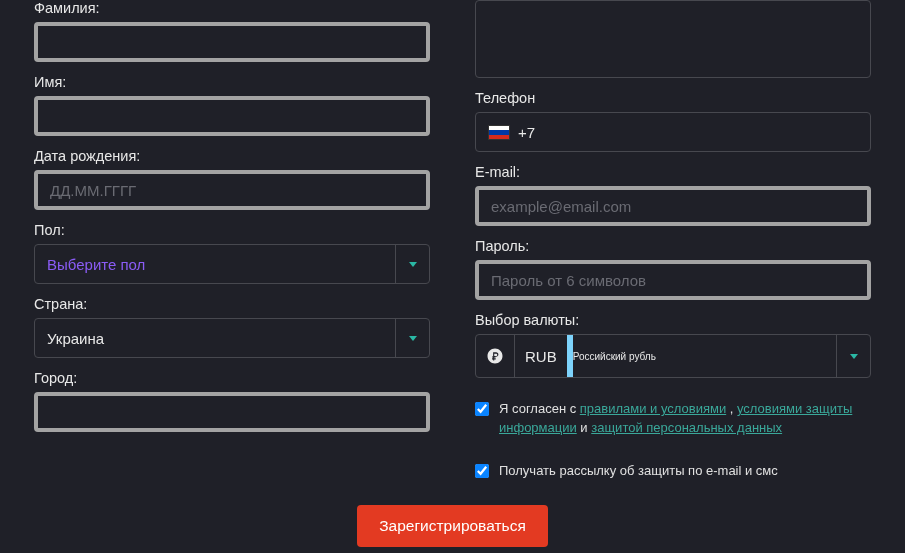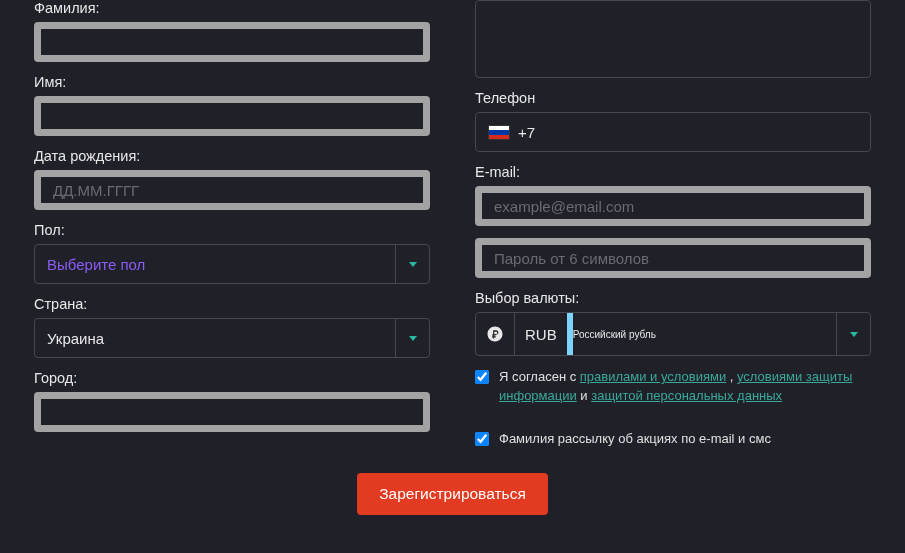--- a/index.html
+++ b/index.html
@@ -1,38 +1,38 @@
 <!DOCTYPE html>
 <html><head>
 <meta charset="utf-8">
 <style>
 *{box-sizing:border-box;margin:0;padding:0}
 body{background:#1f2028;font-family:-apple-system,BlinkMacSystemFont,'Segoe UI',Arial,sans-serif;color:#e8e8e8;padding:0 0 20px 0}
 .form-container{display:flex;gap:45px;padding:0 34px;max-width:905px}
 .col{flex:1;display:flex;flex-direction:column}
 .field{margin-bottom:12px;display:flex;flex-direction:column}
 .label{font-size:14.5px;color:#e8e8e8;margin-bottom:6px;font-weight:500}
-.input{height:40px;background:transparent;border:7px solid #a3a3a3;border-radius:4px;padding:0 12px;color:#84cc16;font-size:15px;outline:none}
+.input{height:40px;background:transparent;border:4px solid #a3a3a3;border-radius:4px;padding:0 12px;color:#84cc16;font-size:15px;outline:none}
 .input::placeholder{color:#6a6b73}
 .textarea{height:78px;background:transparent;border:1px solid #47484f;border-radius:4px;padding:10px 12px;color:#e8e8e8;font-size:15px;outline:none;resize:none;font-family:inherit}
 .select-wrap{display:flex;height:40px;border:1px solid #47484f;border-radius:4px;overflow:hidden}
 .select-main{flex:1;padding:0 12px;display:flex;align-items:center;font-size:15px;color:#e8e8e8;cursor:pointer}
 .select-main.placeholder{color:#8b5cf6}
 .select-caret{width:34px;border-left:1px solid #47484f;display:flex;align-items:center;justify-content:center;cursor:pointer}
 .caret{width:0;height:0;border-left:4px solid transparent;border-right:4px solid transparent;border-top:5px solid #2ab8a5}
 .phone-wrap{display:flex;height:40px;border:1px solid #47484f;border-radius:4px;align-items:center;padding:0 12px;gap:8px}
 .flag{width:22px;height:15px;display:inline-block;background:linear-gradient(to bottom,#fff 0%,#fff 33%,#0039a6 33%,#0039a6 66%,#d52b1e 66%,#d52b1e 100%);border:0.5px solid #333}
 .phone-code{font-size:15px;color:#e8e8e8}
 .phone-input{flex:1;background:transparent;border:none;outline:none;color:#e8e8e8;font-size:15px}
 .currency-wrap{display:flex;height:44px;border:1px solid #47484f;border-radius:4px;overflow:hidden}
 .currency-main{flex:1;display:flex;align-items:center;padding:0 10px;gap:10px;cursor:pointer}
 .currency-icon{width:18px;height:18px;color:#e8e8e8}
 .currency-code{font-size:15px;border-left:1px solid #47484f;padding-left:10px;height:100%;display:flex;align-items:center}
 .currency-name{font-size:10px;border-left:6px solid #7dd3fc;padding-left:0;height:100%;display:flex;align-items:center}
-.checkbox-row{display:flex;align-items:flex-start;gap:10px;font-size:13px;line-height:1.45}
+.checkbox-row{display:flex;align-items:flex-start;gap:10px;margin-top:10px;font-size:13px;line-height:1.45}
 .checkbox{width:14px;height:14px;accent-color:#0a84ff;margin-top:2px;flex-shrink:0}
 .checkbox-label{color:#e0e0e0}
 .link{color:#3aa89a;text-decoration:underline;cursor:pointer}
 .submit-row{display:flex;justify-content:center;margin-top:24px}
 .submit-btn{background:#e33a22;color:#fff;border:none;border-radius:4px;padding:12px 22px;font-size:15.5px;cursor:pointer;font-weight:500}
 .ruble-svg{fill:currentColor}
 </style>
 </head>
 <body>
 
@@ -96,20 +96,21 @@
         <input class="phone-input" type="text" style="">
       </div>
     </div>
 
     <div class="field">
       <label class="label">E-mail:</label>
       <input class="input" type="text" placeholder="example@email.com" style="">
     </div>
 
     <div class="field">
+      <label class="label">Пароль:</label>
       <input class="input" type="password" placeholder="Пароль от 6 символов" style="">
     </div>
 
     <div class="field">
       <label class="label">Выбор валюты:</label>
       <div class="currency-wrap">
         <div class="currency-main">
           <svg class="currency-icon ruble-svg" viewBox="0 0 24 24">
               <path d="M12 2C6.48 2 2 6.48 2 12s4.48 10 10 10 10-4.48 10-10S17.52 2 12 2zm1.5 12H11v1h2v1.5h-2V18H9.5v-1.5H8V15h1.5v-1H8v-1.5h1.5V7h4c1.66 0 3 1.34 3 3s-1.34 3-3 3h-1v.5zm0-2c.83 0 1.5-.67 1.5-1.5S14.33 9 13.5 9H11v3h2.5z"></path>
             </svg>
@@ -124,21 +125,21 @@
 
     <div class="checkbox-row">
       <input type="checkbox" class="checkbox" checked="" style="">
       <span class="checkbox-label">
         <span>Я согласен с </span><span class="link">правилами и условиями</span><span> , </span><span class="link">условиями защиты информации</span><span> и </span><span class="link">защитой персональных данных</span>
       </span>
     </div>
 
     <div class="checkbox-row" style="margin-top:24px">
       <input type="checkbox" class="checkbox" checked="" style="">
-      <span class="checkbox-label">Фамилия рассылку об акциях по e-mail и смс</span>
+      <span class="checkbox-label">Получать рассылку об защиты по e-mail и смс</span>
     </div>
 
   </div>
 </div>
 
 <div class="submit-row">
   <button class="submit-btn">Зарегистрироваться</button>
 </div>
 
 </body></html>

